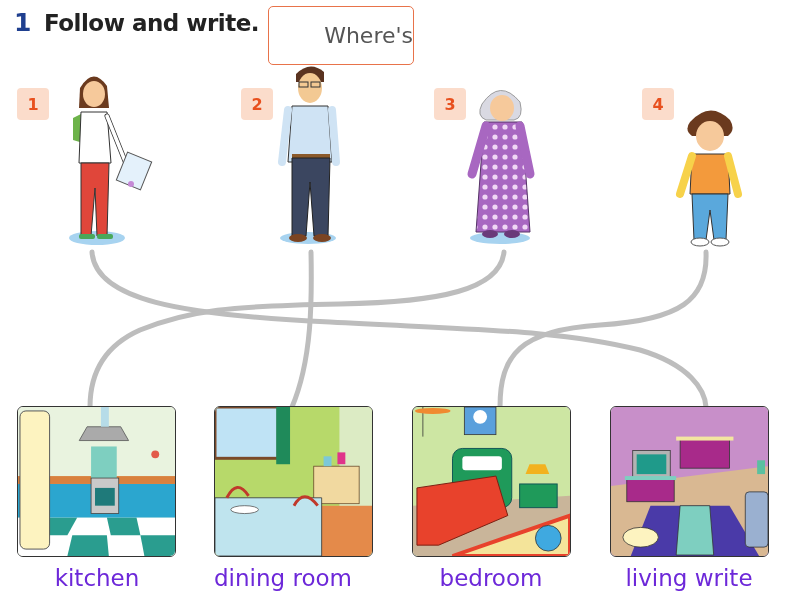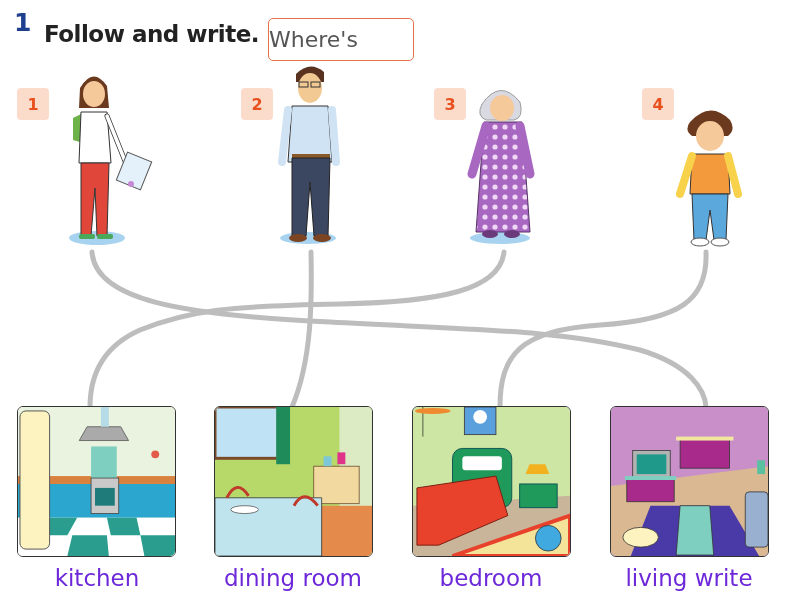--- a/index.html
+++ b/index.html
@@ -1,20 +1,20 @@
 <!DOCTYPE html>
 <html><head>
 <meta charset="utf-8">
 <style>
   html, body { margin: 0; padding: 0; background: #ffffff; }
   body { width: 791px; height: 607px; position: relative; overflow: hidden; font-family: "DejaVu Sans", "Liberation Sans", sans-serif; }
   .abs { position: absolute; }
   .ex-num { left: 14px; top: 6px; font-size: 25px; font-weight: bold; color: #1f3f8f; line-height: 34px; }
-  .ex-title { left: 44px; top: 6px; font-size: 23px; font-weight: bold; color: #222; line-height: 34px; letter-spacing: -0.5px; margin-top: 11px; }
-  .word-box { left: 268px; top: 18px; width: 146px; height: 43px; border: 1.5px solid #e8734a; border-radius: 5px; box-sizing: border-box; display: flex; align-items: center; justify-content: flex-start; font-size: 22px; color: #555; }
+  .ex-title { left: 44px; top: 6px; font-size: 23px; font-weight: bold; color: #222; line-height: 34px; letter-spacing: -0.5px; }
+  .word-box { left: 268px; top: 6px; width: 146px; height: 59px; border: 1.5px solid #e8734a; border-radius: 5px; box-sizing: border-box; display: flex; align-items: center; justify-content: flex-end; font-size: 22px; color: #555; }
   .badge { width: 32px; height: 32px; background: #fbdccb; border-radius: 4px; display: flex; align-items: center; justify-content: center; color: #e8501e; font-weight: bold; font-size: 16px; }
   .person { width: 90px; height: 180px; }
   .lines { left: 0; top: 0; width: 791px; height: 607px; pointer-events: none; }
   .card { width: 159px; height: 151px; border: 1.5px solid #333; border-radius: 6px; box-sizing: border-box; overflow: hidden; }
   .card svg { width: 100%; height: 100%; display: block; }
   .room-label { width: 190px; text-align: center; font-size: 23px; color: #6d28d9; top: 562px; line-height: 32px; }
 </style>
 </head>
 <body>
 
@@ -175,15 +175,15 @@
     <rect x="16" y="72" width="48" height="24" fill="#a82a8a" stroke="#333" stroke-width="0.8"></rect>
     <rect x="14" y="70" width="52" height="4" fill="#7ecfc0"></rect>
     <polygon points="70,100 100,100 104,150 66,150" fill="#7ecfc0" stroke="#333" stroke-width="0.8"></polygon>
     <ellipse cx="30" cy="132" rx="18" ry="10" fill="#fdf3c0" stroke="#333" stroke-width="0.8"></ellipse>
     <rect x="136" y="86" width="23" height="56" rx="4" fill="#9ab0d0" stroke="#333" stroke-width="0.8"></rect>
     <rect x="148" y="54" width="8" height="14" fill="#5ac0a0"></rect>
   </svg>
 </div>
 
 <div class="abs room-label" style="left:2px;">kitchen</div>
-<div class="abs room-label" style="left:198px;">dining room</div>
+<div class="abs room-label" style="left:188px;">dining room</div>
 <div class="abs room-label" style="left:396px;">bedroom</div>
 <div class="abs room-label" style="left:594px;">living write</div>
 
 </body></html>

